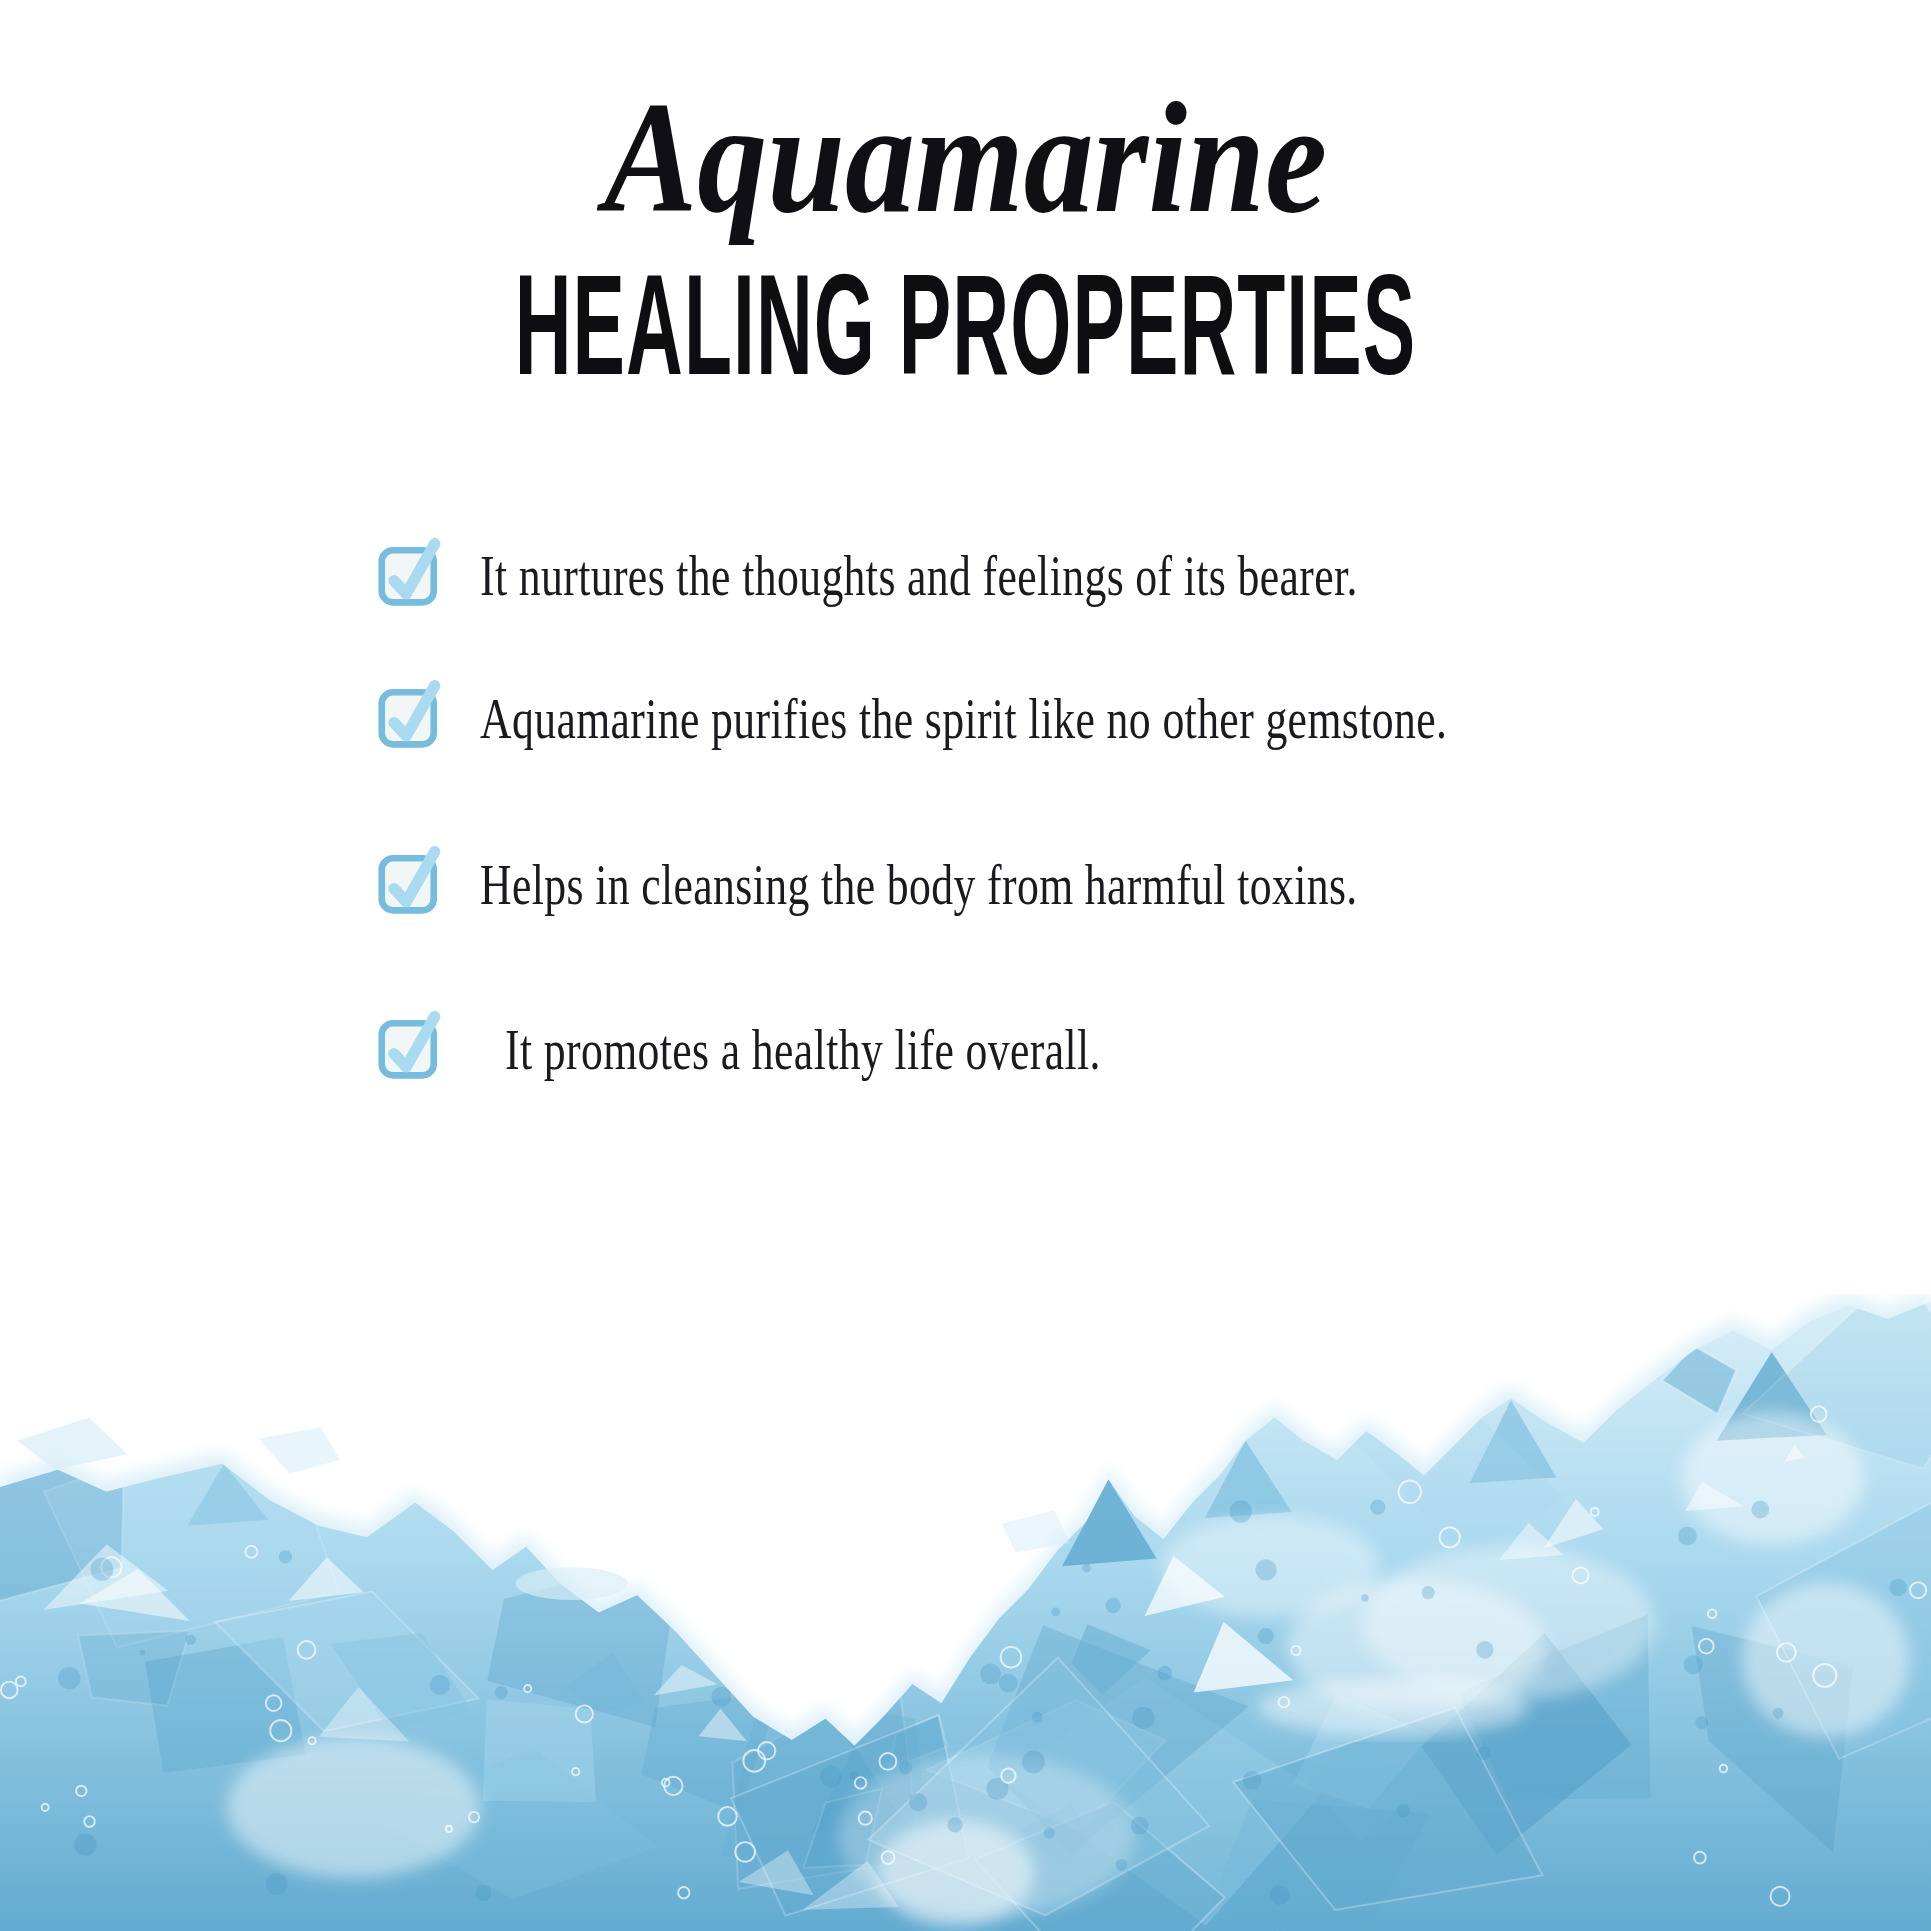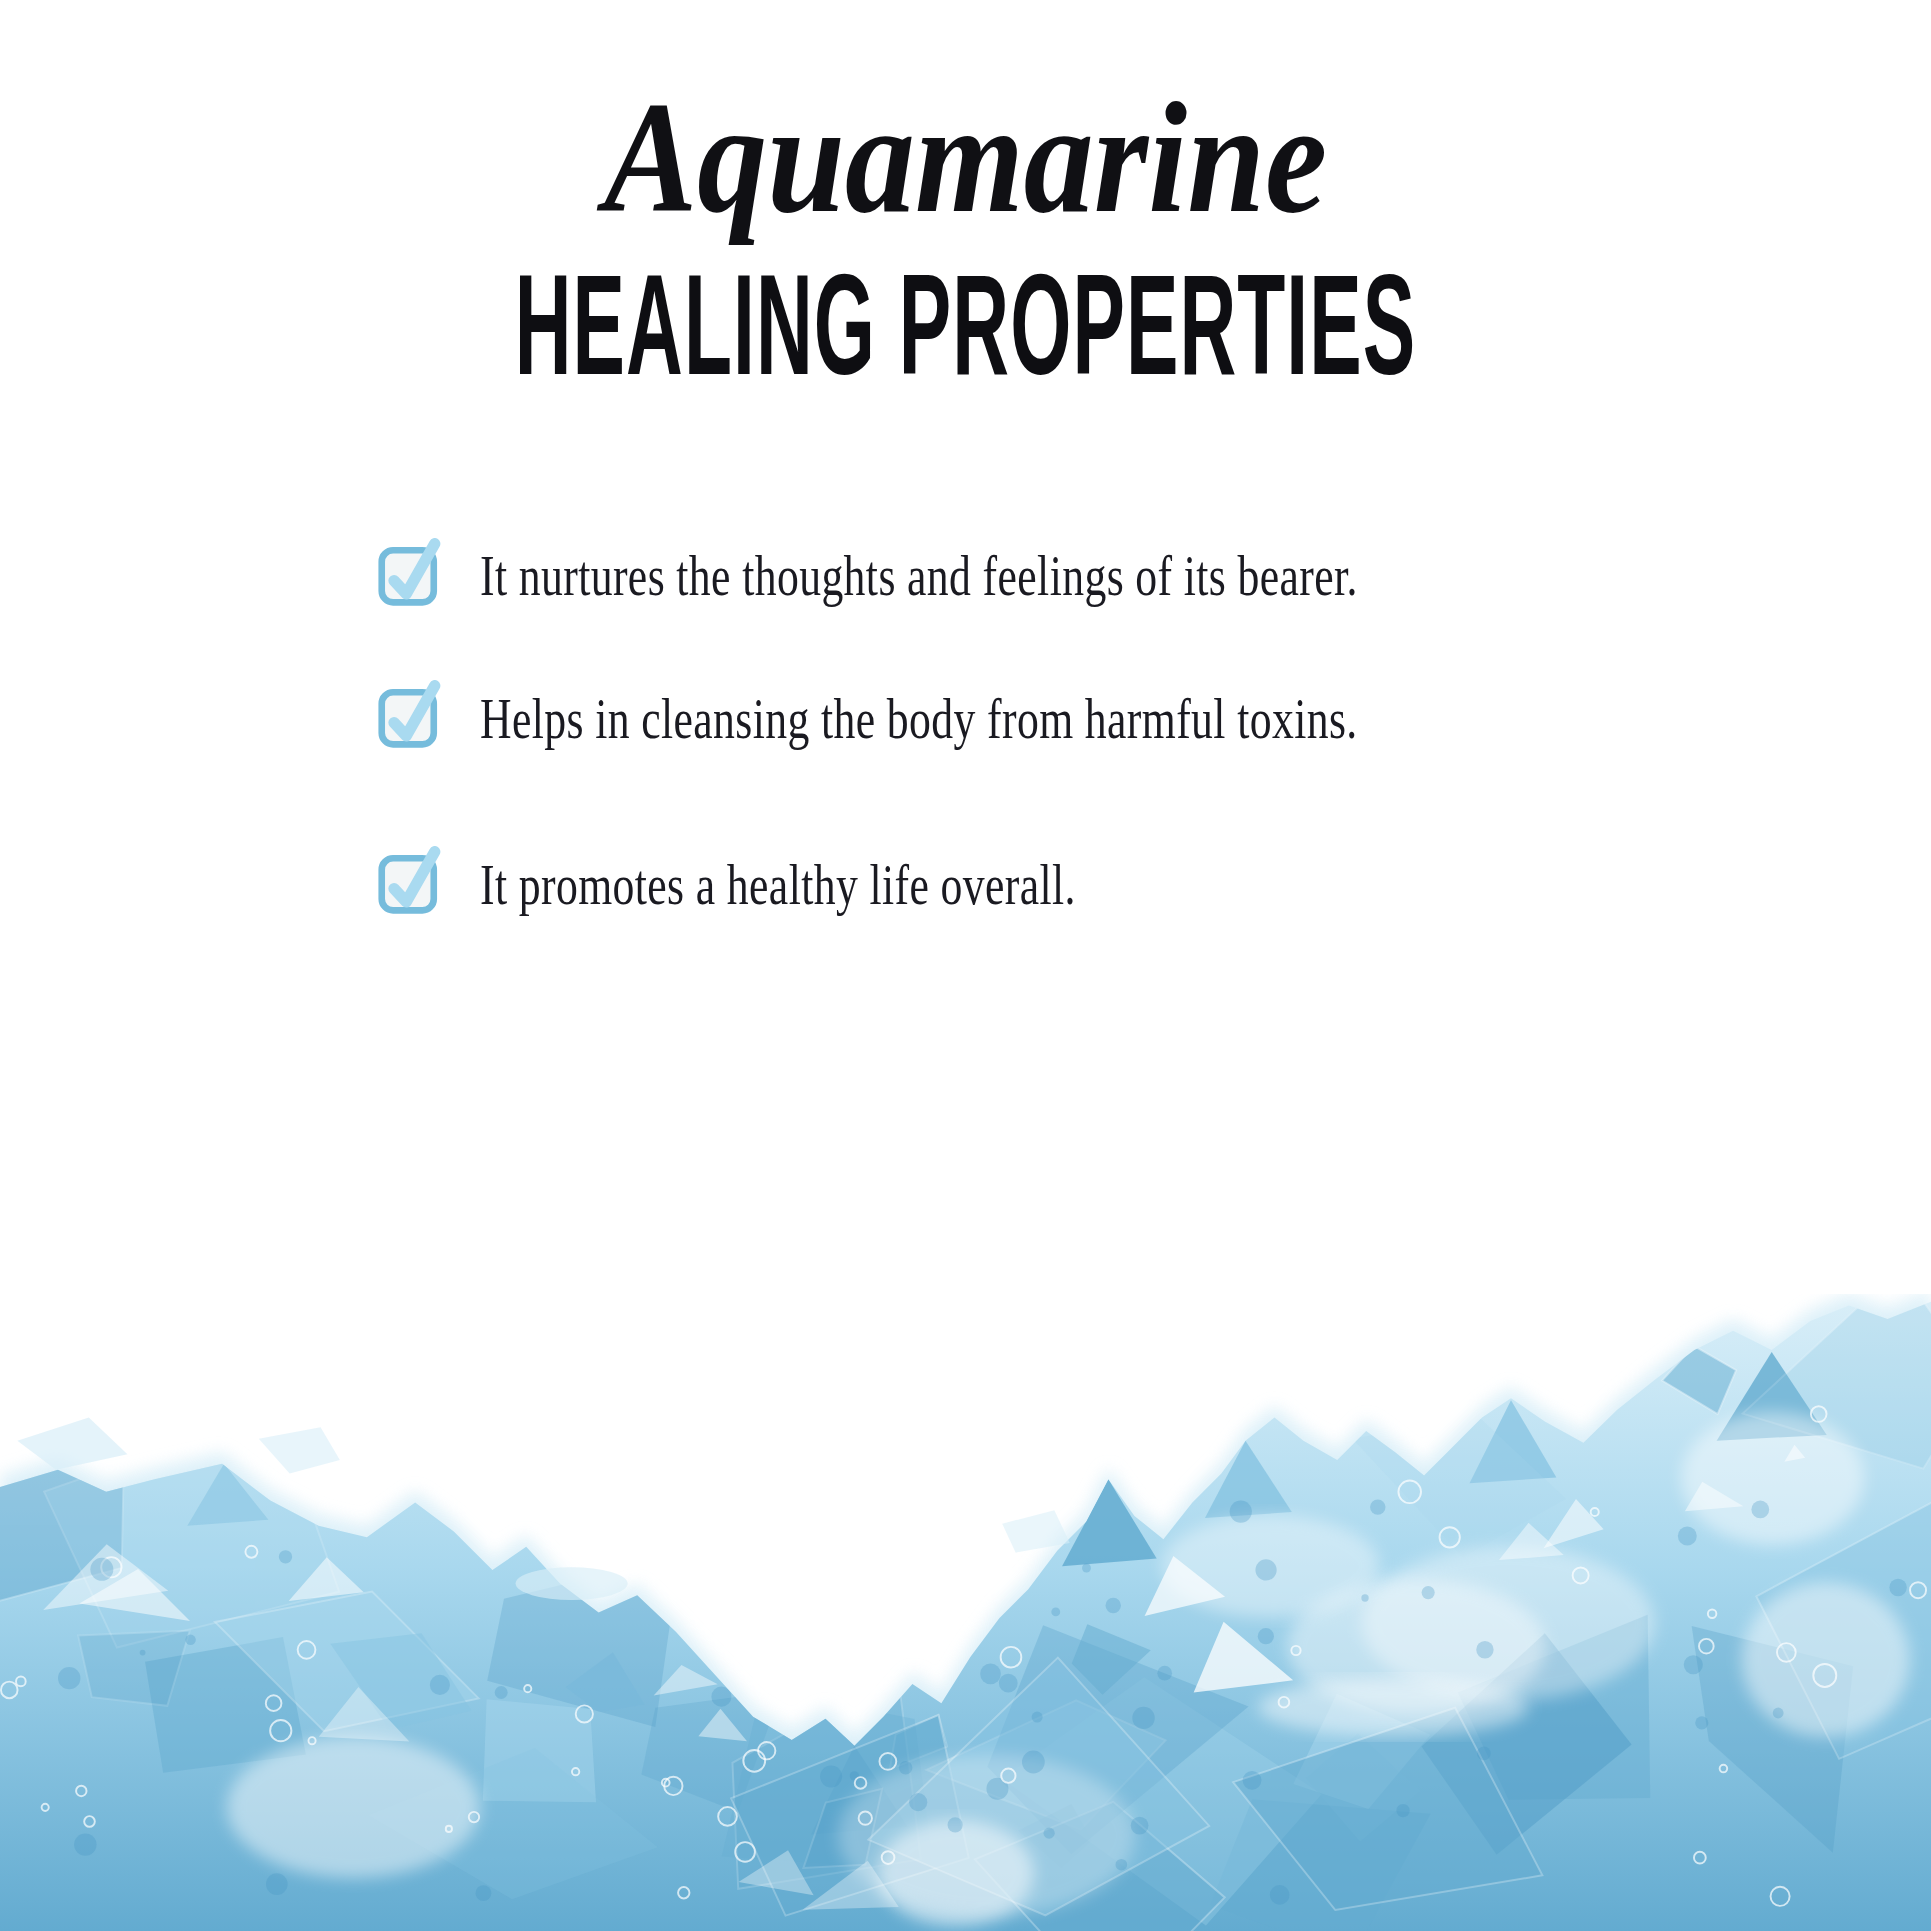--- a/index.html
+++ b/index.html
@@ -70,20 +70,29 @@
       <svg class="cb" viewBox="0 0 74 74">
         <rect x="5" y="13" width="55" height="55" rx="12" fill="#f3f6f7" stroke="#76bcdc" stroke-width="7"></rect>
         <path d="M18 45 L31 59 L61 6" fill="none" stroke="#a9daf0" stroke-width="12" stroke-linecap="round" stroke-linejoin="round"></path>
       </svg>
       <div class="item-text">
         <span class="line">It nurtures the thoughts and feelings of its bearer.</span>
       </div>
     </div>
 
 
+    <div class="item">
+      <svg class="cb" viewBox="0 0 74 74">
+        <rect x="5" y="13" width="55" height="55" rx="12" fill="#f3f6f7" stroke="#76bcdc" stroke-width="7"></rect>
+        <path d="M18 45 L31 59 L61 6" fill="none" stroke="#a9daf0" stroke-width="12" stroke-linecap="round" stroke-linejoin="round"></path>
+      </svg>
+      <div class="item-text">
+        <span class="line">Aquamarine purifies the spirit like no other gemstone.</span>
+      </div>
+    </div>
 
     <div class="item">
       <svg class="cb" viewBox="0 0 74 74">
         <rect x="5" y="13" width="55" height="55" rx="12" fill="#f3f6f7" stroke="#76bcdc" stroke-width="7"></rect>
         <path d="M18 45 L31 59 L61 6" fill="none" stroke="#a9daf0" stroke-width="12" stroke-linecap="round" stroke-linejoin="round"></path>
       </svg>
       <div class="item-text">
         <span class="line">Helps in cleansing the body from harmful toxins.</span>
       </div>
     </div>

